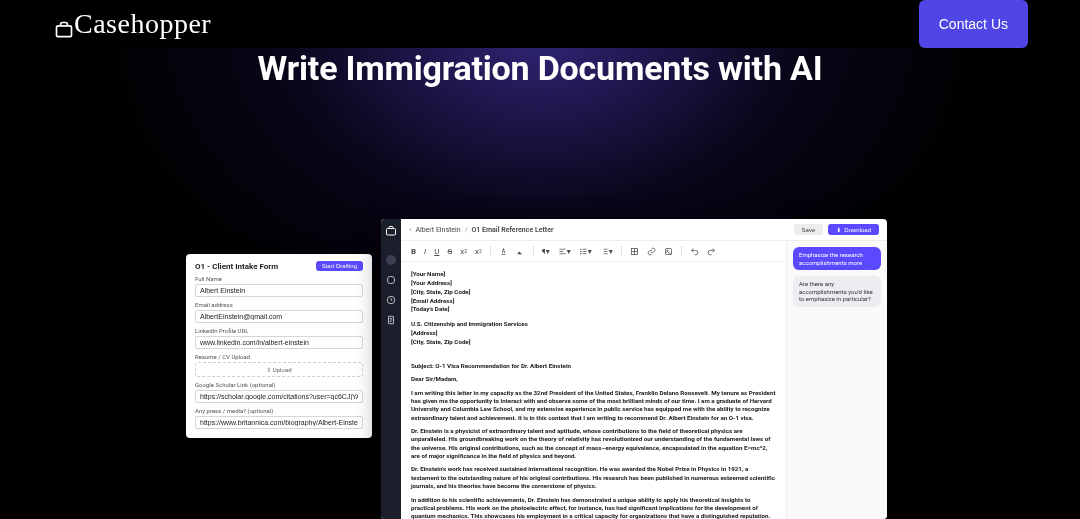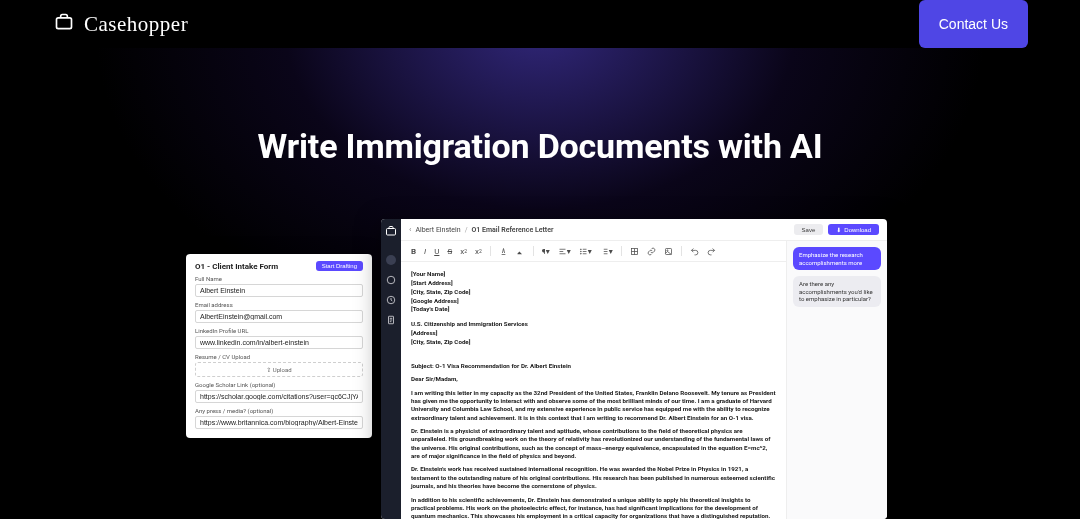--- a/index.html
+++ b/index.html
@@ -14,24 +14,24 @@
   .topbar {
     background: #000;
     height: 48px;
     display: flex;
     align-items: center;
     justify-content: space-between;
     padding: 0 52px 0 54px;
   }
   .logo {
     display: flex;
-    align-items: flex-start;
-    gap: 10px;
-    color: #fff;
-    font-size: 21px;
+    align-items: flex-end;
+    gap: 0;
+    color: #fff;
+    font-size: 28px;
     font-family: Georgia, serif;
     letter-spacing: 0.5px;
   }
   .logo-icon svg { display: block; }
   .contact-btn {
     background: #4f46e5;
     color: #fff;
     border: none;
     padding: 16px 20px;
     border-radius: 6px;
@@ -48,21 +48,20 @@
   .glow {
     position: absolute;
     top: -20px; left: 50%; transform: translateX(-50%);
     width: 900px; height: 320px;
     background: radial-gradient(ellipse at center top, rgba(88,70,220,0.55) 0%, rgba(40,20,100,0.25) 40%, rgba(0,0,0,0) 70%);
     pointer-events: none;
   }
   .hero-text {
     position: relative;
     text-align: center;
-    padding-top: 78px;
     color: #fff;
   }
   .hero-title {
     font-size: 34px;
     font-weight: 700;
     letter-spacing: -0.2px;
   }
   .hero-sub {
     margin-top: 14px;
     font-size: 15px;
@@ -407,23 +406,23 @@
               <span class="tb">
                   <svg width="9" height="9" viewBox="0 0 24 24" fill="none" stroke="currentColor" stroke-width="2">
                     <path d="M15 14l5-5-5-5M20 9H9a6 6 0 0 0 0 12h3"></path>
                   </svg>
                 </span>
             </div>
 
             <div class="doc-scroll">
               <div class="hdr">
                 <p>[Your Name]</p>
-                <p>[Start Address]</p>
+                <p>[Your Address]</p>
                 <p>[City, State, Zip Code]</p>
-                <p>[Google Address]</p>
+                <p>[Email Address]</p>
                 <p>[Today's Date]</p>
               </div>
               <div class="hdr" style="margin-top:6px">
                 <p>U.S. Citizenship and Immigration Services</p>
                 <p>[Address]</p>
                 <p>[City, State, Zip Code]</p>
               </div>
               <p style="margin-top:16px">Subject: O-1 Visa Recommendation for Dr. Albert Einstein</p>
               <p>Dear Sir/Madam,</p>
               <p>I am writing this letter in my capacity as the 32nd President of the United States, Franklin Delano Roosevelt. My tenure as President has given me the opportunity to interact with and observe some of the most brilliant minds of our time. I am a graduate of Harvard University and Columbia Law School, and my extensive experience in public service has equipped me with the ability to recognize extraordinary talent and achievement. It is in this context that I am writing to recommend Dr. Albert Einstein for an O-1 visa.</p>

